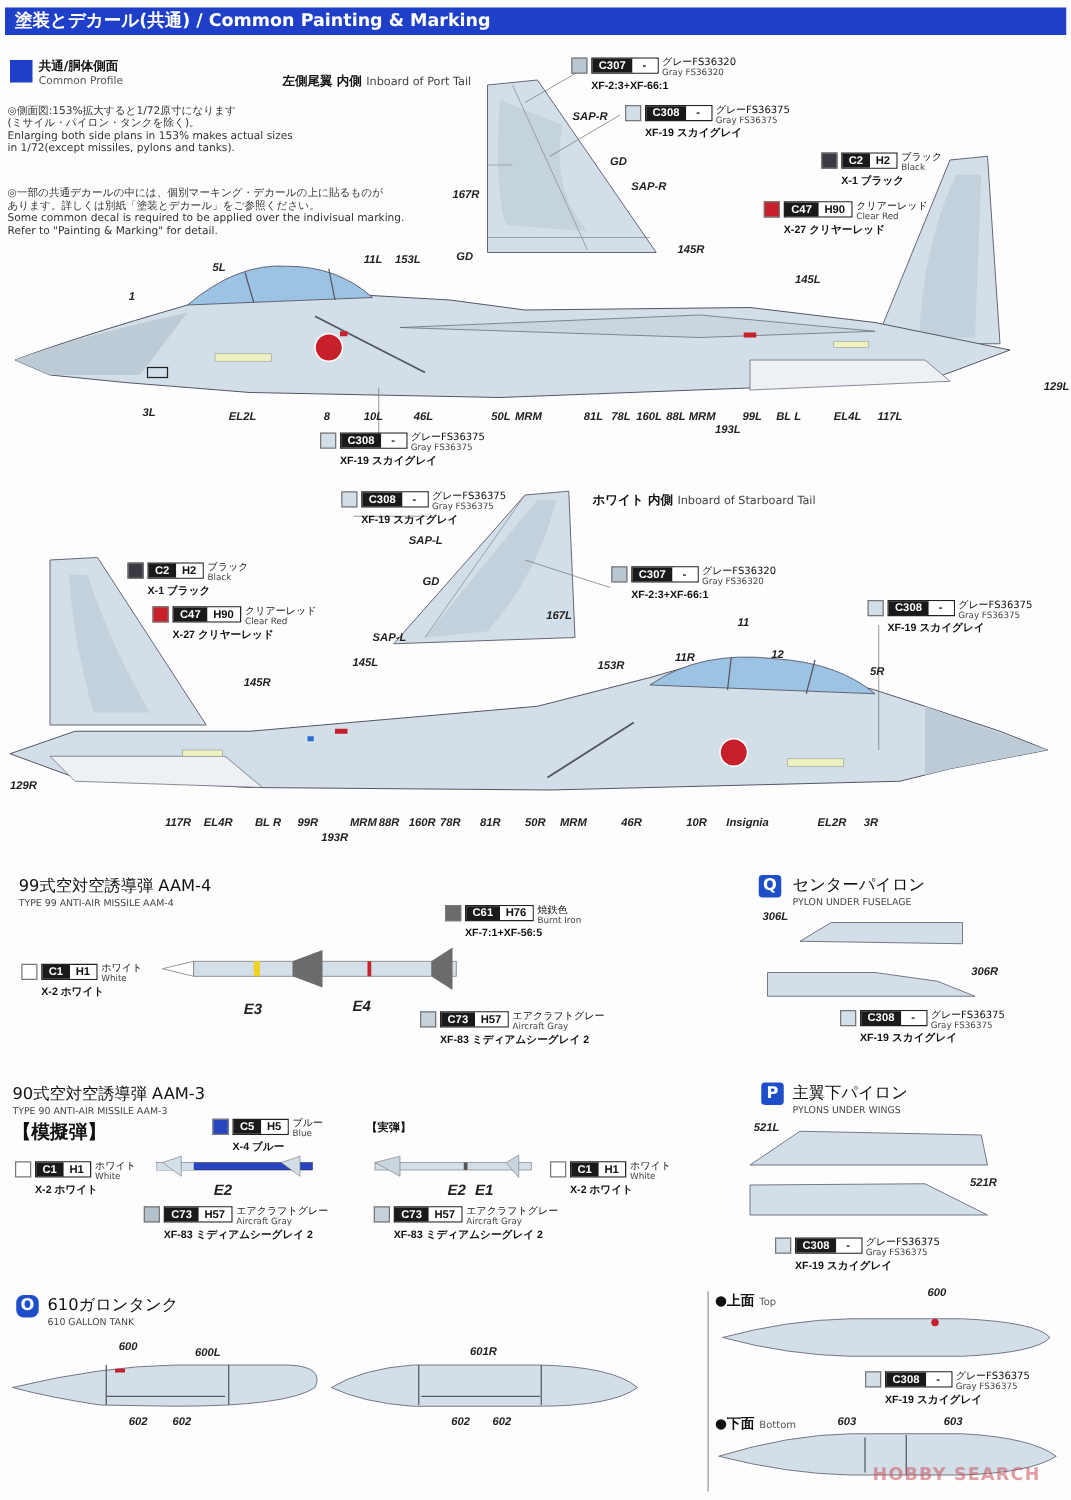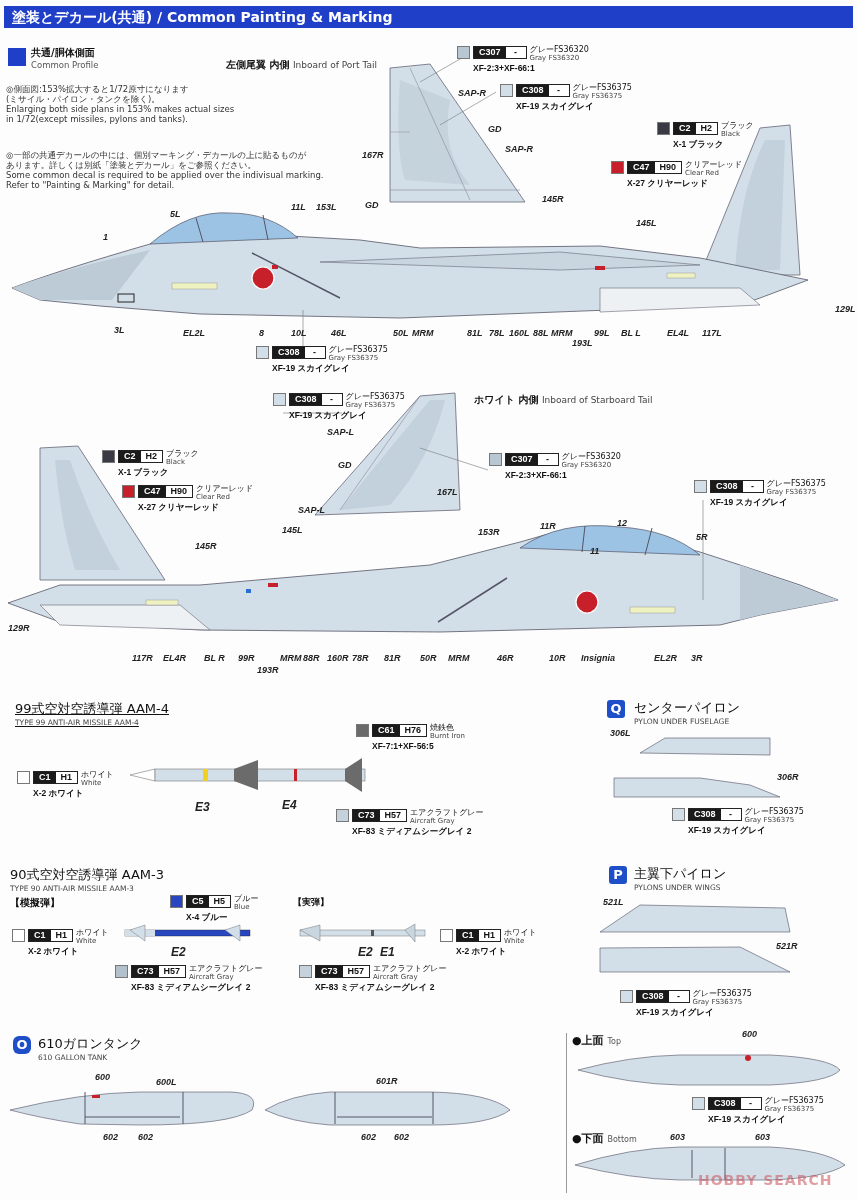--- a/index.html
+++ b/index.html
@@ -329,21 +329,21 @@
         <span class="h">H90</span>
       </div>
       <div class="cname"><span>クリアーレッド</span><span class="en">Clear Red</span></div>
     </div>
   <div class="mix" style="margin-left:16px">X-27 クリヤーレッド</div>
 </div>
 
 <div class="abs lbl" style="left:195px;top:541px;">145R</div>
 <div class="abs lbl" style="left:478px;top:527px;">153R</div>
 <div class="abs lbl" style="left:540px;top:521px;">11R</div>
-<div class="abs lbl" style="left:590px;top:546px;">11</div>
+<div class="abs lbl" style="left:590px;top:493px;">11</div>
 <div class="abs lbl" style="left:617px;top:518px;">12</div>
 <div class="abs lbl" style="left:672px;top:532px;margin-left:24px;">5R</div>
 
 <div class="abs lbl" style="left:8px;top:623px;">129R</div>
 <div class="abs lbl" style="left:132px;top:653px;">117R</div>
 <div class="abs lbl" style="left:163px;top:653px;">EL4R</div>
 <div class="abs lbl" style="left:204px;top:653px;">BL R</div>
 <div class="abs lbl" style="left:238px;top:653px;">99R</div>
 <div class="abs lbl" style="left:257px;top:665px;">193R</div>
 <div class="abs lbl" style="left:280px;top:653px;">MRM</div>
@@ -352,21 +352,21 @@
 <div class="abs lbl" style="left:352px;top:653px;">78R</div>
 <div class="abs lbl" style="left:384px;top:653px;">81R</div>
 <div class="abs lbl" style="left:420px;top:653px;">50R</div>
 <div class="abs lbl" style="left:448px;top:653px;">MRM</div>
 <div class="abs lbl" style="left:497px;top:653px;">46R</div>
 <div class="abs lbl" style="left:549px;top:653px;">10R</div>
 <div class="abs lbl" style="left:581px;top:653px;">Insignia</div>
 <div class="abs lbl" style="left:654px;top:653px;">EL2R</div>
 <div class="abs lbl" style="left:691px;top:653px;">3R</div>
 
-<div class="abs" style="left:15px;top:700px;text-decoration:underline;">
+<div class="abs" style="left:15px;top:700px;">
   <div class="sectitle">99式空対空誘導弾 AAM-4</div>
   <div class="secsub">TYPE 99 ANTI-AIR MISSILE AAM-4</div>
 </div>
 <div class="abs" style="left:17px;top:771px;">
   <div class="sw">
       <div class="chip" style="background:#fff"></div>
       <div class="codebox">
         <span class="c">C1</span>
         <span class="h">H1</span>
       </div>
@@ -415,21 +415,21 @@
       </div>
       <div class="cname"><span>グレーFS36375</span><span class="en">Gray FS36375</span></div>
     </div>
   <div class="mix" style="margin-left:16px">XF-19 スカイグレイ</div>
 </div>
 
 <div class="abs" style="left:10px;top:866px;">
   <div class="sectitle">90式空対空誘導弾 AAM-3</div>
   <div class="secsub">TYPE 90 ANTI-AIR MISSILE AAM-3</div>
 </div>
-<div class="abs" style="left:10px;top:896px;font-size:10px;font-weight:bold;">【模擬弾】</div>
+<div class="abs" style="left:10px;top:896px;font-size:15px;font-weight:bold;">【模擬弾】</div>
 <div class="abs" style="left:293px;top:896px;font-size:9px;font-weight:bold;">【実弾】</div>
 <div class="abs" style="left:170px;top:895px;">
   <div class="sw">
       <div class="chip" style="background:#2746c0"></div>
       <div class="codebox">
         <span class="c">C5</span>
         <span class="h">H5</span>
       </div>
       <div class="cname"><span>ブルー</span><span class="en">Blue</span></div>
     </div>

